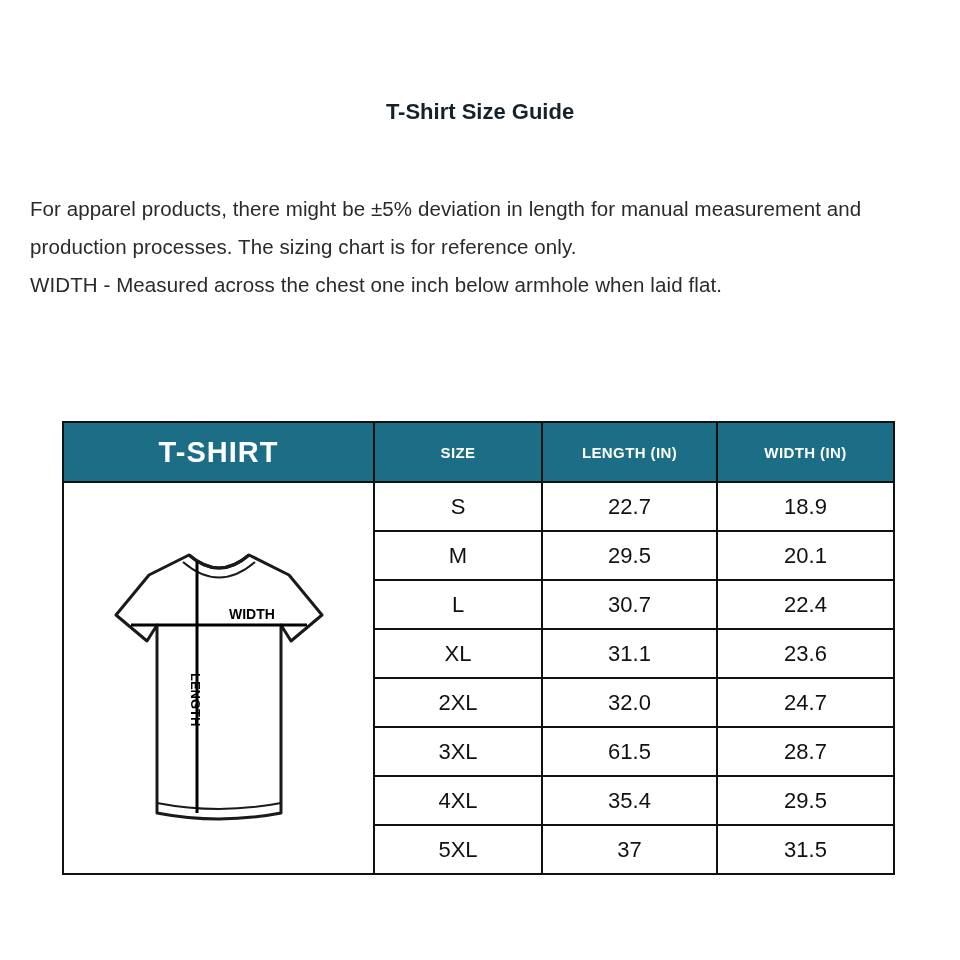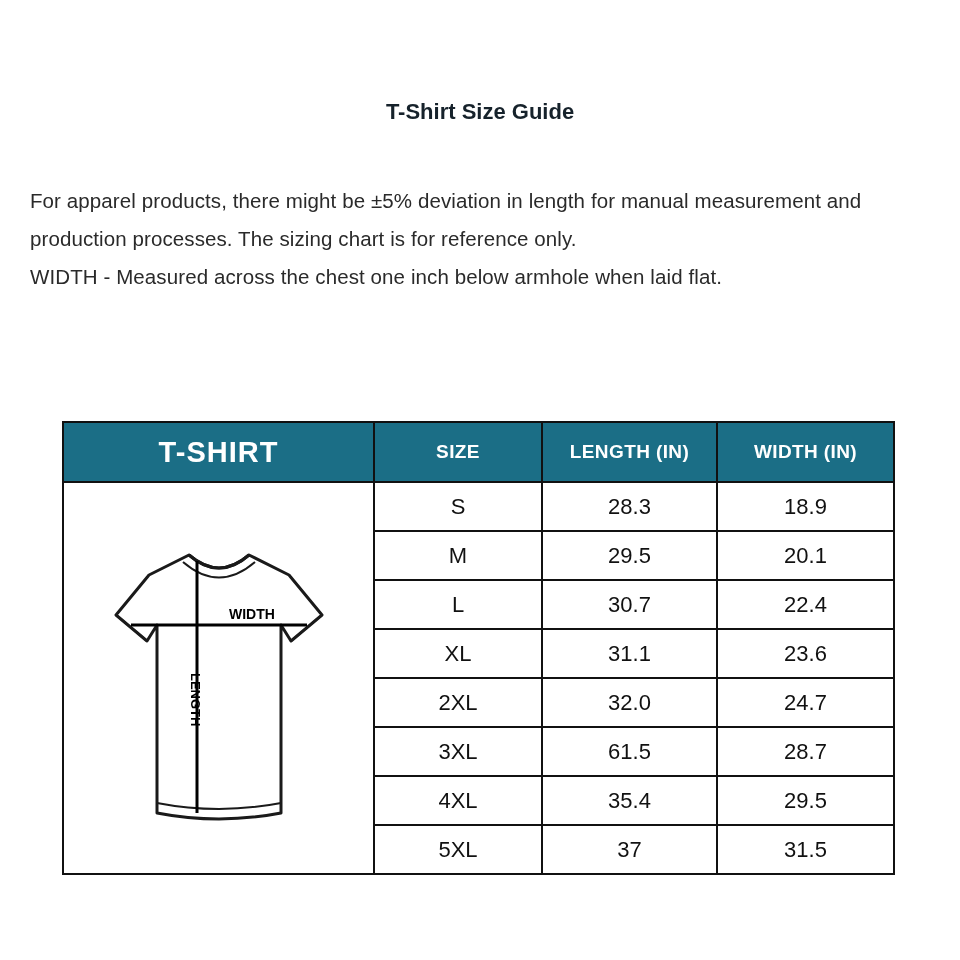--- a/index.html
+++ b/index.html
@@ -69,21 +69,21 @@
     text-align: center;
     font-size: 22px;
     font-weight: bold;
     color: #16222b;
   }
 
   
   .description {
     position: absolute;
     left: 30px;
-    top: 182px;
+    top: 190px;
     width: 890px;
     font-size: 20.5px;
     line-height: 38px;
     color: #2a2a2a;
     letter-spacing: 0.1px;
   }
   .description p { margin: 0; }
 
   
   .size-table {
@@ -96,21 +96,21 @@
   }
   .size-table th, .size-table td {
     border: 2px solid #111111;
     text-align: center;
     vertical-align: middle;
   }
   .size-table thead th {
     background: #1b6e86;
     color: #ffffff;
     height: 56px;
-    font-size: 19px;
+    font-size: 15px;
     font-weight: bold;
     letter-spacing: 0.4px;
   }
   .size-table thead th.tshirt-head {
     font-size: 29px;
     letter-spacing: 1px;
   }
   .col-img { width: 311px; }
   .col-size { width: 168px; }
   .col-len { width: 175px; }
@@ -186,21 +186,21 @@
               <line x1="52" y1="112" x2="228" y2="112" stroke="#000" stroke-width="3"></line>
 
               <line x1="118" y1="48" x2="118" y2="300" stroke="#000" stroke-width="3"></line>
 
               <text x="150" y="106" font-family="Liberation Sans, sans-serif" font-size="14" font-weight="bold" fill="#000">WIDTH</text>
               <text x="112" y="160" font-family="Liberation Sans, sans-serif" font-size="13" font-weight="bold" fill="#000" transform="rotate(90 112 160)">LENGTH</text>
             </svg>
           </div>
         </td>
         <td>S</td>
-        <td>28.3</td>
+        <td>22.7</td>
         <td>18.9</td>
       </tr>
       <tr>
         <td>M</td>
         <td>29.5</td>
         <td>20.1</td>
       </tr>
       <tr>
         <td>L</td>
         <td>30.7</td>

